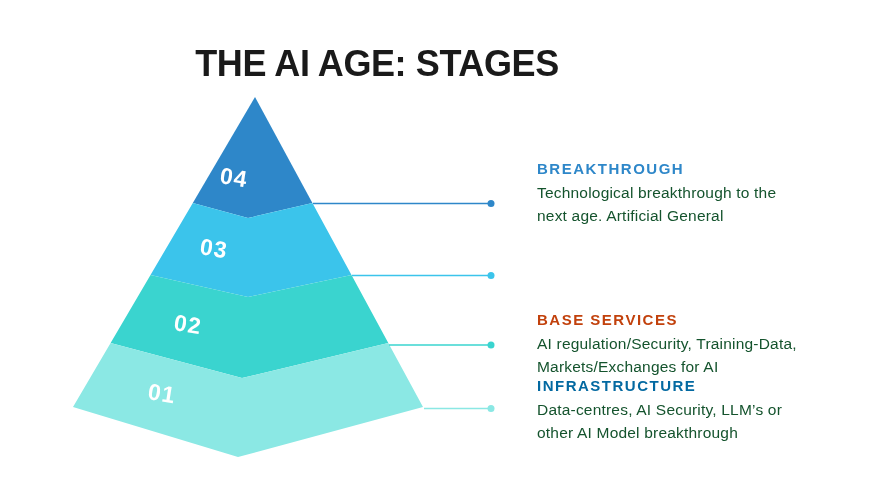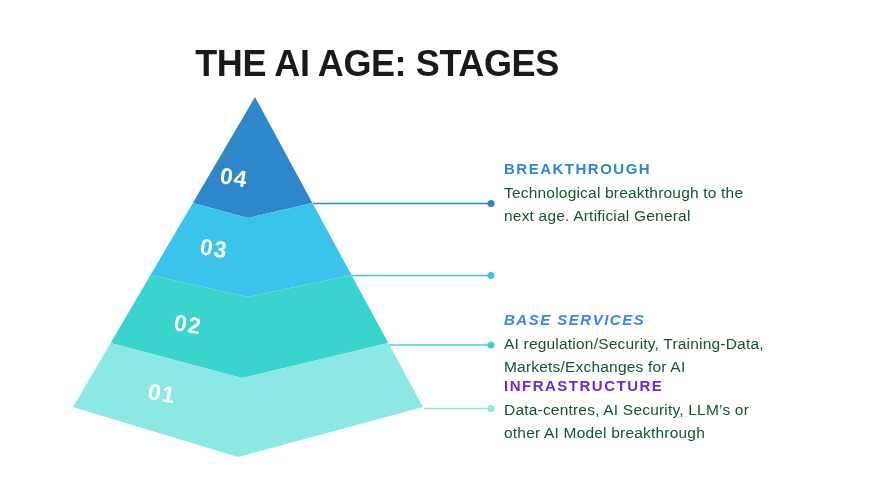--- a/index.html
+++ b/index.html
@@ -44,21 +44,21 @@
     font-weight: 700;
     letter-spacing: 1px;
     text-anchor: middle;
   }
   .connector {
     fill: none;
     stroke-width: 1.6;
   }
   .legend {
     position: absolute;
-    left: 504px;
+    left: 537px;
     top: 0;
     width: 330px;
     height: 499px;
   }
   .stage-group {
     position: absolute;
     left: 0;
     width: 330px;
   }
   .stage-title {
@@ -118,29 +118,29 @@
     <div class="stage-group g1">
       <h2 class="stage-title" style="color: rgb(46, 135, 201);">BREAKTHROUGH</h2>
       <p class="stage-desc">
         <span class="stage-line">Technological breakthrough to the</span>
         <span class="stage-line">next age. Artificial General</span>
       </p>
     </div>
 
 
     <div class="stage-group g3">
-      <h2 class="stage-title" style="color: #3b82f6; font-style: italic;">BASE SERVICES</h2>
+      <h2 class="stage-title" style="color: #c2410c;">BASE SERVICES</h2>
       <p class="stage-desc">
         <span class="stage-line">AI regulation/Security, Training-Data,</span>
         <span class="stage-line">Markets/Exchanges for AI</span>
       </p>
     </div>
 
     <div class="stage-group g4">
-      <h2 class="stage-title" style="color: #6d28d9;">INFRASTRUCTURE</h2>
+      <h2 class="stage-title" style="color: #0369a1;">INFRASTRUCTURE</h2>
       <p class="stage-desc">
         <span class="stage-line">Data-centres, AI Security, LLM’s or</span>
         <span class="stage-line">other AI Model breakthrough</span>
       </p>
     </div>
 
   </div>
 </div>
 
 </body></html>

